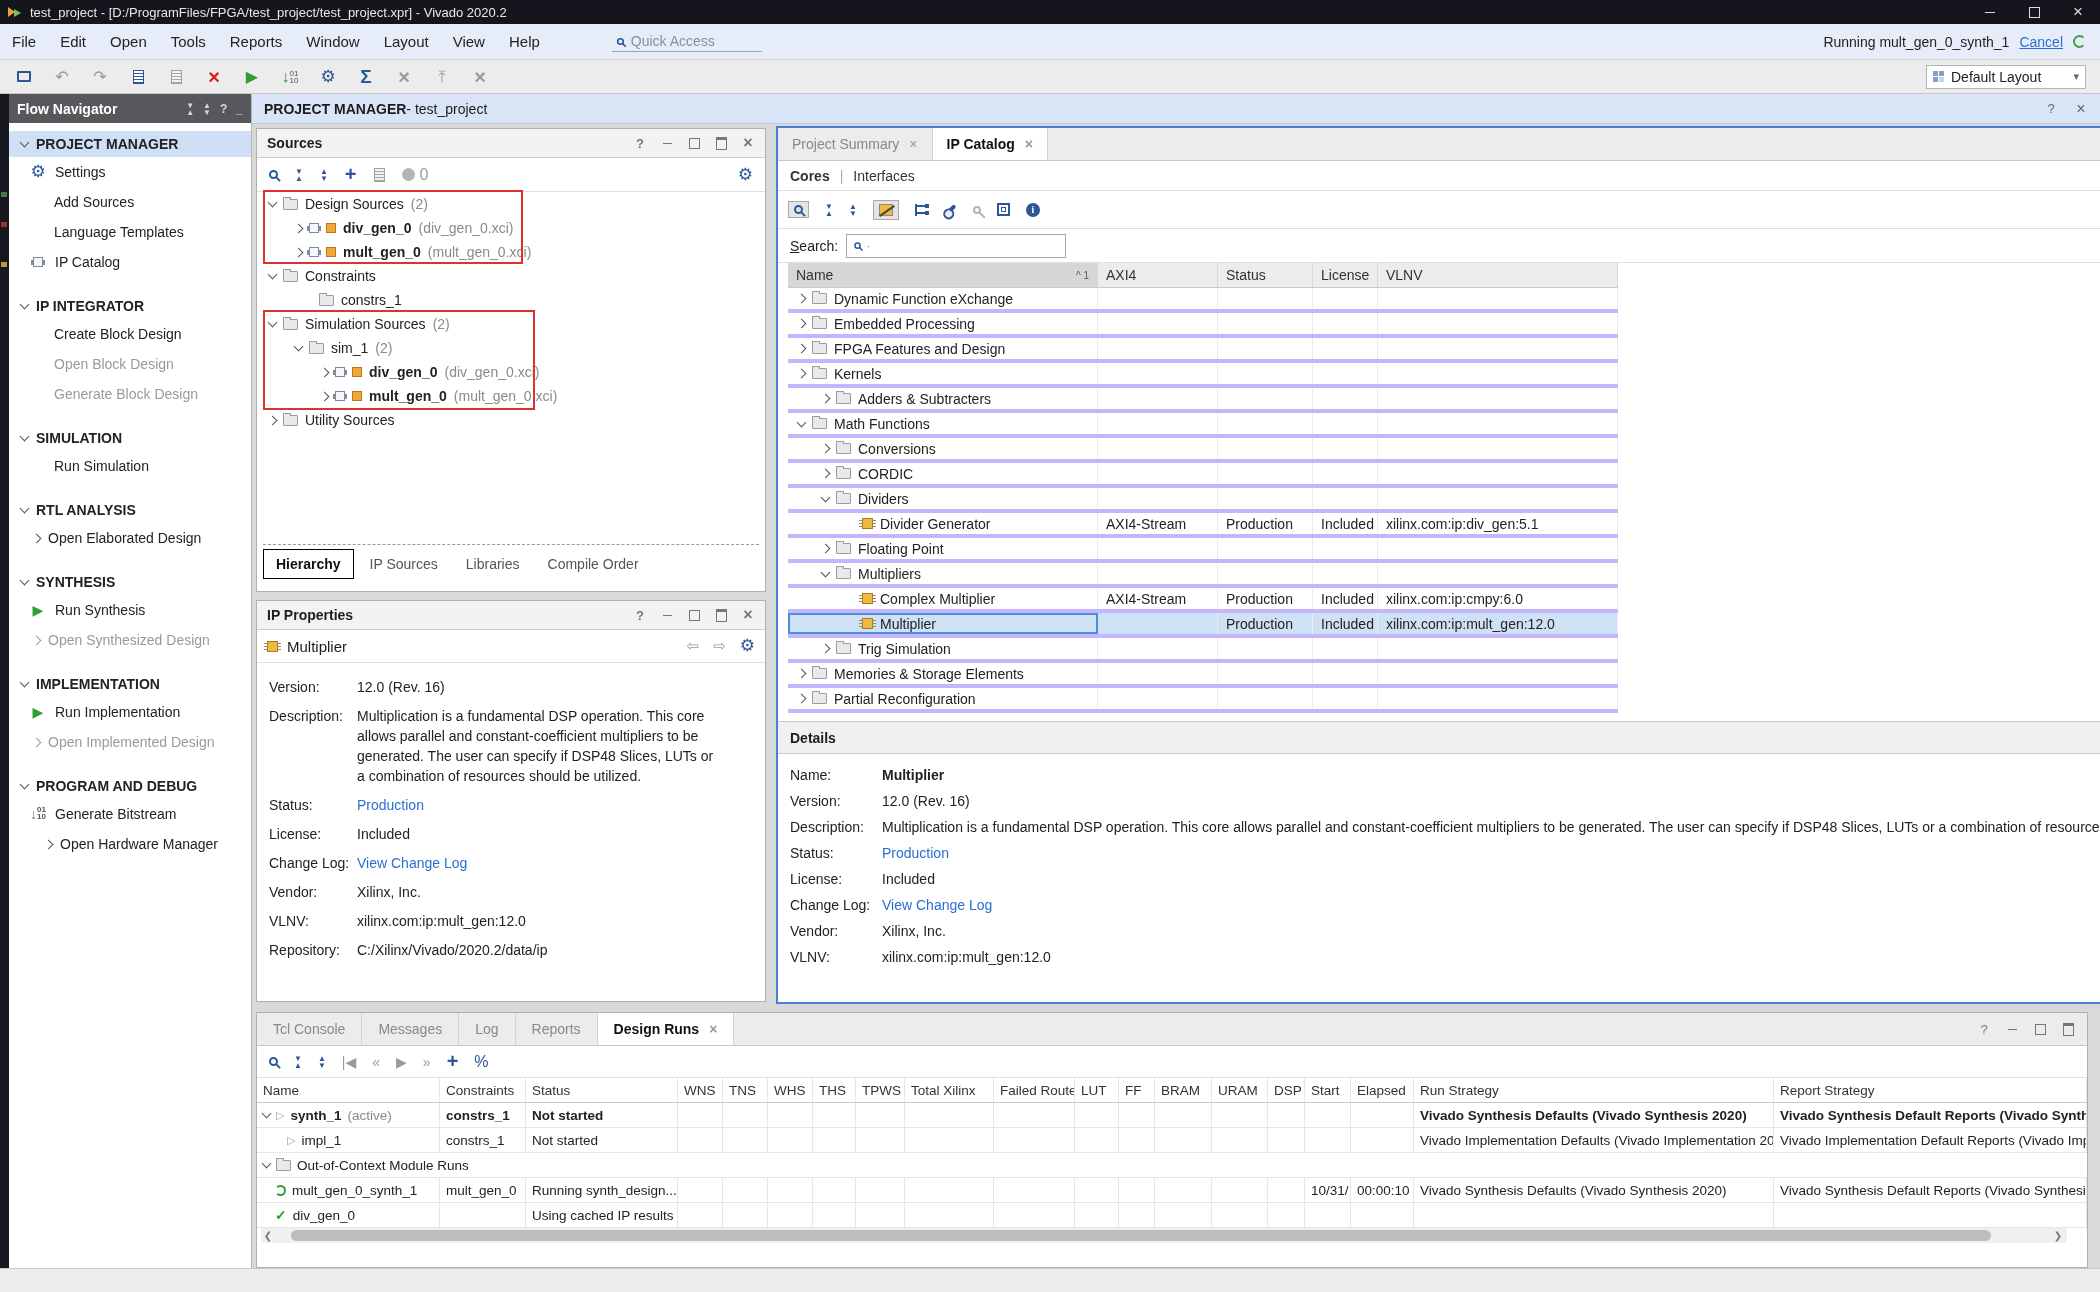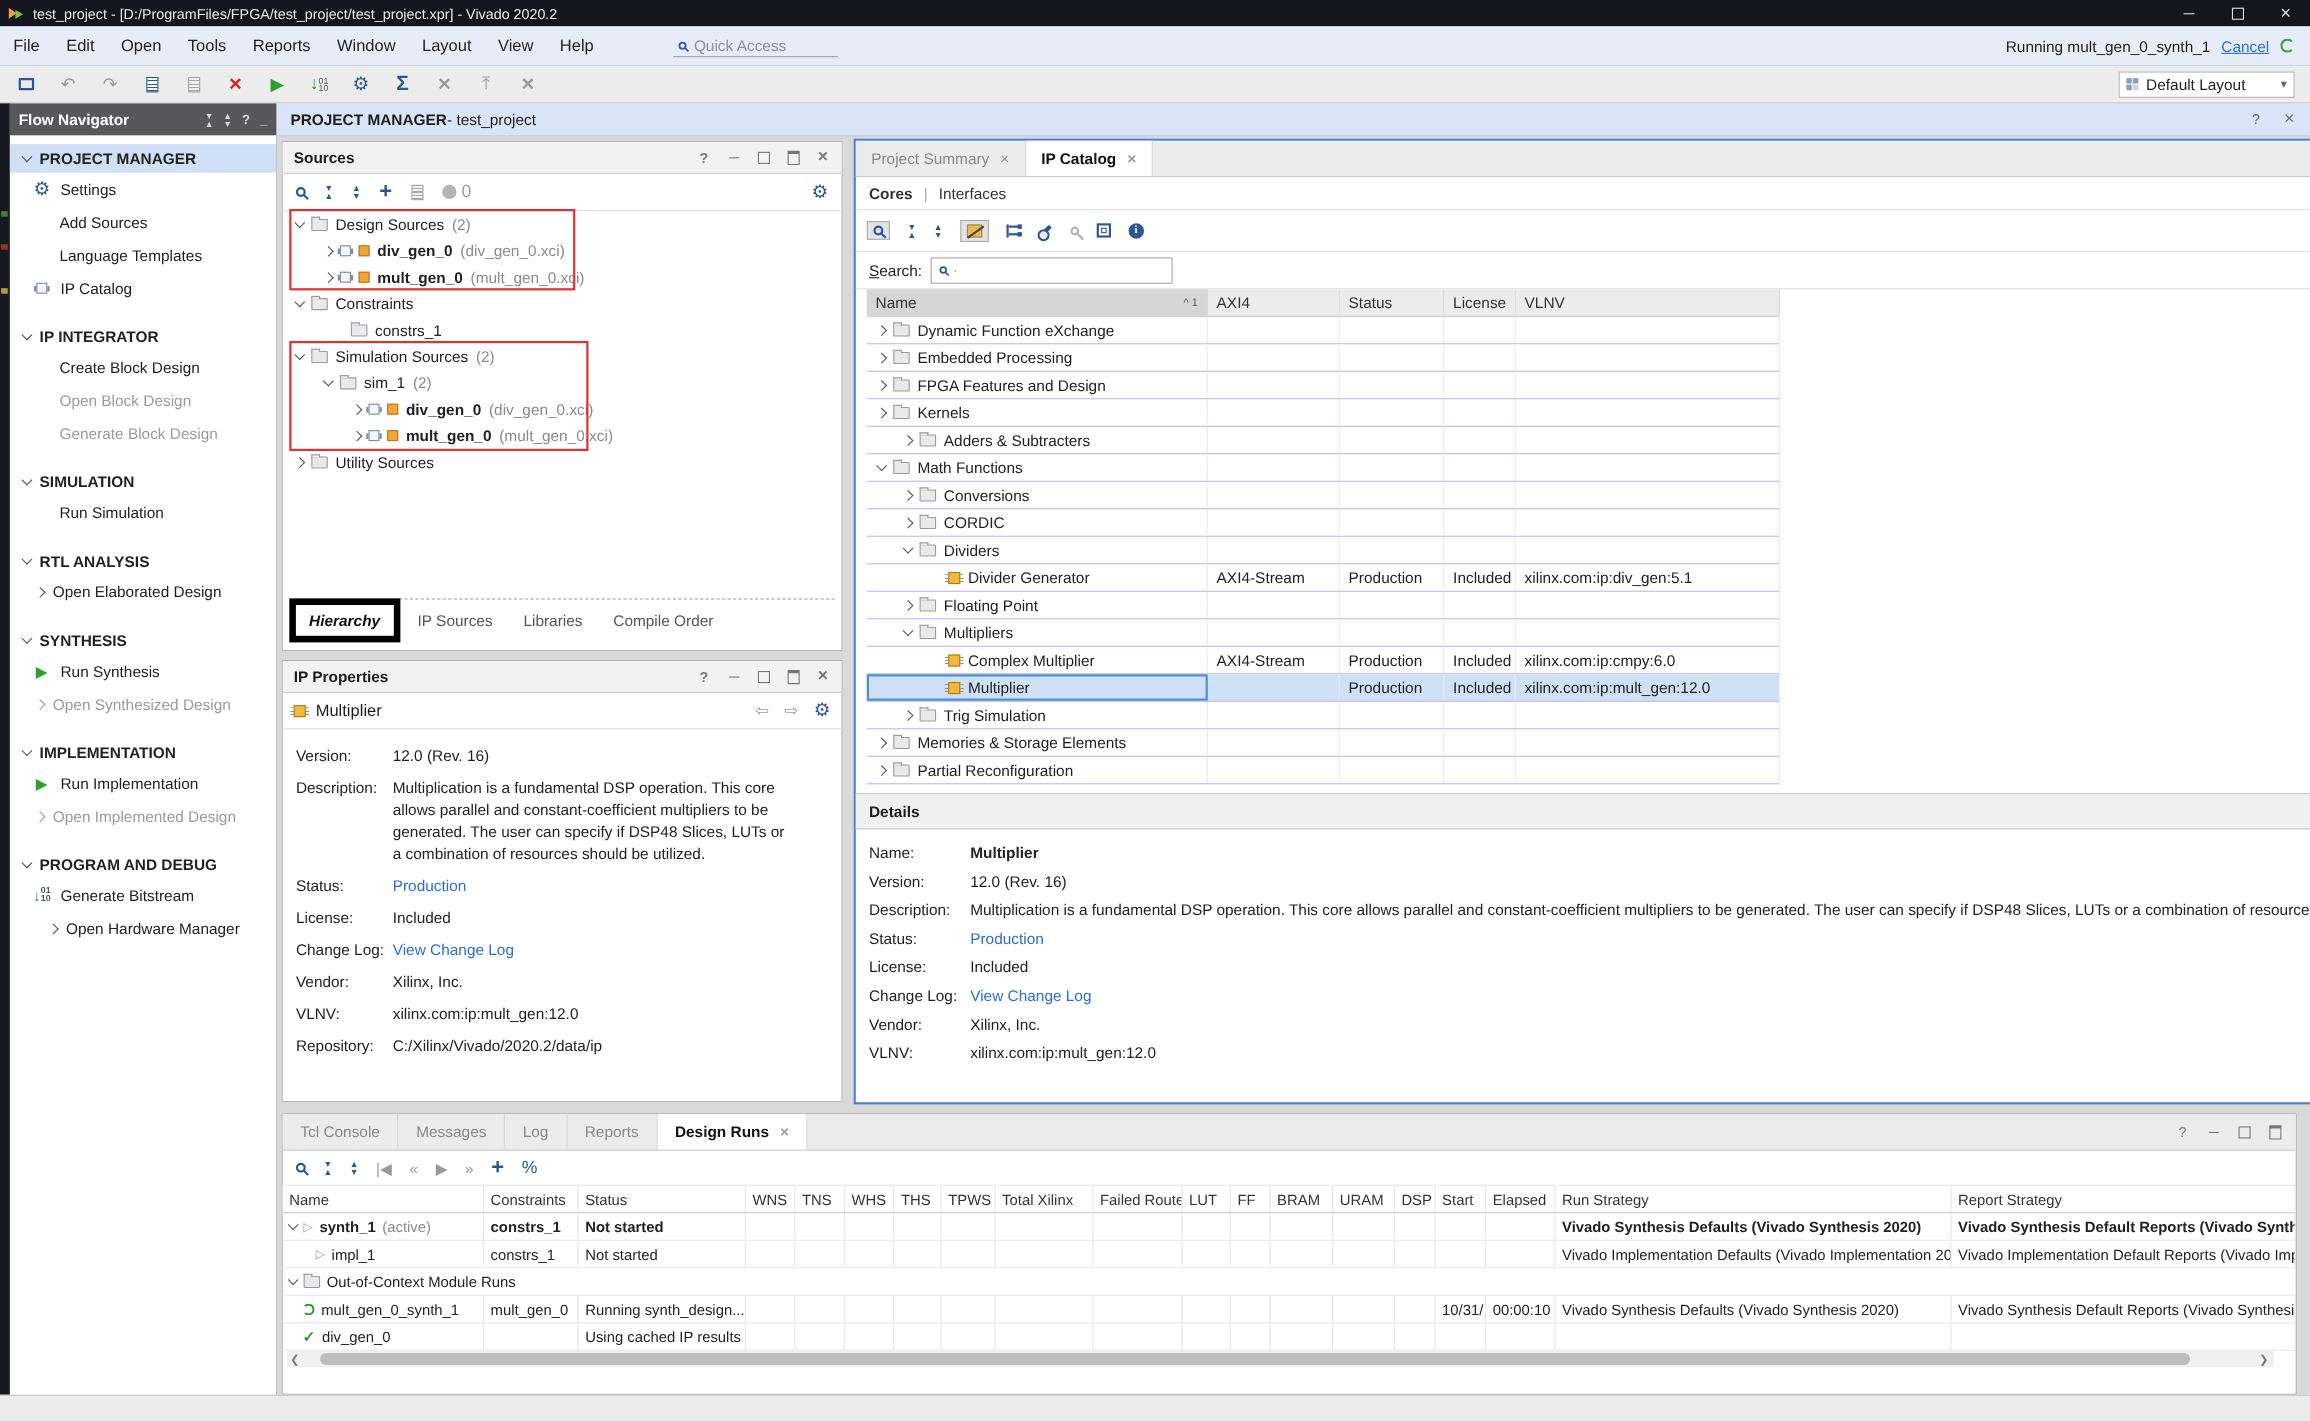--- a/index.html
+++ b/index.html
@@ -109,21 +109,21 @@
   .badge0 { width:13px; height:13px; background:#b5b5b5; border-radius:50%; display:inline-block; }
   .src-tree { position:relative; height:352px; font-size:14px; color:#222; }
   .src-row { display:flex; align-items:center; height:24px; gap:7px; }
   .lv0 { padding-left:12px; } .lv1 { padding-left:38px; } .lv2 { padding-left:64px; }
   .suffix { color:#8a8a8a; }
   .bold { font-weight:bold; }
   .redbox { position:absolute; border:2px solid #e03030; pointer-events:none; }
   .dash-sep { border-top:1px dashed #9a9a9a; margin:0 6px; }
   .src-tabs { display:flex; align-items:center; height:38px; padding:0 6px; gap:4px; font-size:14px; color:#555; }
   .src-tab { padding:6px 12px; }
-  .src-tab.active { background:#fff; border:6px solid #000000; font-weight:bold; color:#111;font-style:italic; }
+  .src-tab.active { background:#fff; border:1px solid #000000; font-weight:bold; color:#111; }
 
   
   .ipprops-panel { left:256px; top:600px; width:510px; height:402px; overflow:hidden; }
   .ipp-title { height:33px; border-bottom:1px solid #e0e0e0; display:flex; align-items:center; gap:9px; padding:0 10px; font-size:15px; color:#1c1c1c; }
   .ipp-title-icons { margin-left:auto; display:flex; gap:14px; align-items:center; color:#9a9a9a; font-size:15px; }
   .ipp-fields { padding:14px 0 0 12px; font-size:14px; color:#222; }
   .fld { display:flex; margin-bottom:9px; line-height:20px; }
   .fld .lab { width:88px; flex:none; }
   .fld .val { width:360px; }
   .link { color:#2a6fd0; }
@@ -141,21 +141,21 @@
   .search-row { height:34px; display:flex; align-items:center; gap:8px; padding:0 12px; font-size:14px; border-bottom:1px solid #e0e0e0; color:#222; }
   .search-row u { text-decoration:underline; }
   .search-box { width:220px; height:24px; border:1px solid #a8a8a8; background:#fff; display:flex; align-items:center; padding:0 6px; color:#9a9a9a; font-size:13px; gap:4px; }
 
   .cat-grid { position:relative; font-size:14px; color:#222; }
   .cat-hrow, .cat-row { display:grid; grid-template-columns:310px 120px 95px 65px 240px; margin-left:10px; width:830px; }
   .cat-hrow { height:25px; background:#ececec; border-bottom:1px solid #c9c9c9; }
   .cat-hcell { display:flex; align-items:center; padding:0 8px; border-right:1px solid #d8d8d8; color:#333; }
   .cat-hcell.namecol { background:#d6d6d6; }
   .sort-ind { margin-left:auto; font-size:10px; color:#555; }
-  .cat-row { height:25px; border-bottom:1px solid #c4b5fd; }
+  .cat-row { height:25px; border-bottom:4px solid #c4b5fd; }
   .cat-cell { display:flex; align-items:center; padding:0 8px; border-right:1px solid #ececec; overflow:hidden; white-space:nowrap; }
   .cat-name { gap:7px; padding:0 4px; }
   .ind0 { padding-left:10px; } .ind1 { padding-left:34px; } .ind2 { padding-left:58px; }
   .cat-row.selected { background:#cfe1f5; }
   .cat-row.selected .cat-name { outline:2px solid #4a90d8; outline-offset:-2px; }
   .vscroll { position:absolute; right:4px; top:0; width:15px; height:449px; background:#f4f4f4; }
   .vscroll .arr { position:absolute; left:0; width:15px; height:14px; color:#777; font-size:9px; display:flex; align-items:center; justify-content:center; }
   .vscroll .thumb { position:absolute; left:2px; width:11px; border-radius:6px; background:#c0c0c0; }
 
   .details-hdr { height:33px; background:#f0f0f0; border-top:1px solid #c9c9c9; border-bottom:1px solid #c9c9c9; display:flex; align-items:center; padding:0 12px; font-size:14px; font-weight:bold; color:#1c1c1c; margin-top:8px; }

